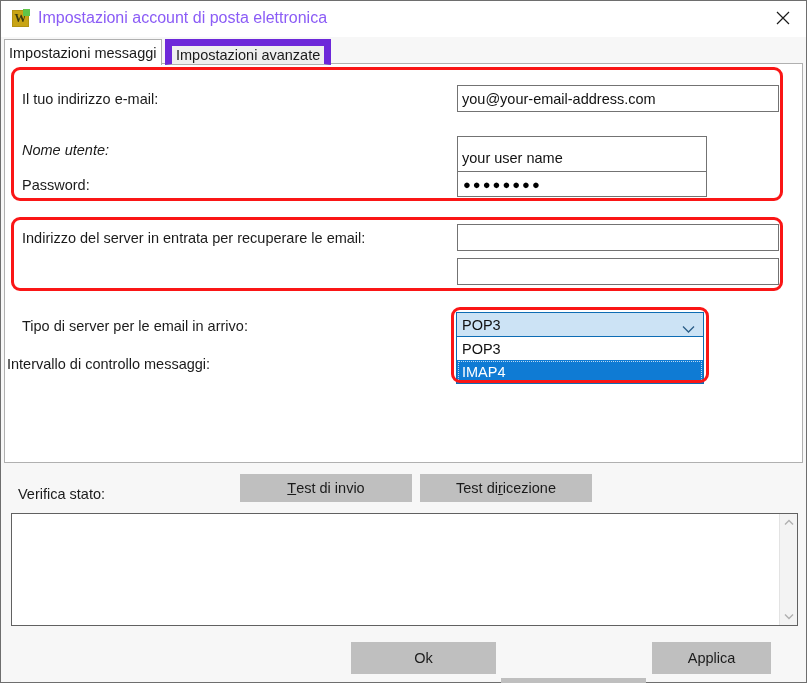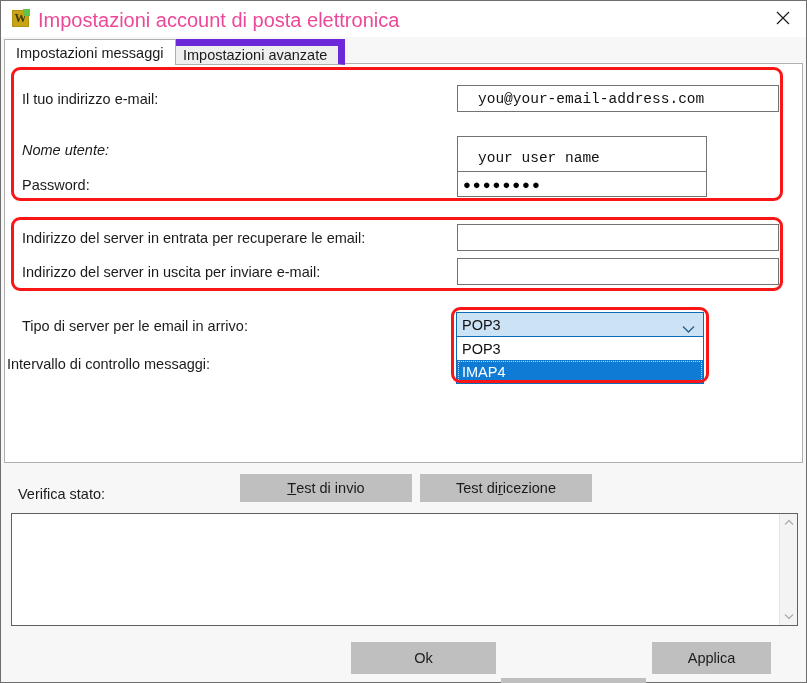--- a/index.html
+++ b/index.html
@@ -55,22 +55,22 @@
   }
   .app-icon .corner {
     position: absolute;
     right: -2px; top: -2px;
     width: 7px; height: 7px;
     background: #5fc54a;
   }
   .title-text {
     position: absolute;
     left: 37px; top: 8px;
-    font-size: 20px;
-    color: #ec4899;
+    font-size: 16px;
+    color: #8b5cf6;
     white-space: nowrap;
   }
   .close-btn {
     position: absolute;
     right: 0; top: 0;
     width: 46px; height: 34px;
     display: flex;
     align-items: center;
     justify-content: center;
     cursor: pointer;
@@ -84,21 +84,21 @@
     width: 805px;
     height: 28px;
   }
   .tab {
     position: absolute;
     top: 2px;
     height: 26px;
     box-sizing: border-box;
     display: flex;
     align-items: center;
-    padding: 0 11px;
+    padding: 0 4px;
     font-size: 14.5px;
     color: #1b1b1b;
     white-space: nowrap;
     cursor: default;
   }
   .tab.active {
     left: 3px;
     background: #ffffff;
     border: 1px solid #b0b0b0;
     border-bottom: none;
@@ -128,24 +128,24 @@
     position: absolute;
     font-size: 14.5px;
     color: #1b1b1b;
     white-space: nowrap;
   }
   .ftext {
     position: absolute;
     box-sizing: border-box;
     background: #ffffff;
     border: 1px solid #737373;
-    font-family: Liberation Mono, monospace;
+    font-family: Liberation Sans, sans-serif;
     font-size: 14.5px;
     color: #111111;
-    padding: 0 20px;
+    padding: 0 4px;
     outline: none;
   }
   .pw-dots {
     position: absolute;
     box-sizing: border-box;
     background: #ffffff;
     border: 1px solid #737373;
     display: flex;
     align-items: center;
     padding: 0 5px;
@@ -316,21 +316,20 @@
     <input class="ftext" style="left: 452px; top: 72px; width: 250px; height: 44px;" type="text" value="your user name">
 
     <div class="flabel" style="left:17px; top:113px;">Password:</div>
     <div class="pw-dots" style="left:452px; top:107px; width:250px; height:26px;">
       <span>●●●●●●●●</span>
     </div>
 
     <div class="flabel" style="left:17px; top:166px;">Indirizzo del server in entrata per recuperare le email:</div>
     <input class="ftext" style="left: 452px; top: 160px; width: 322px; height: 27px;" type="text" value="">
 
-    <div class="flabel" style="left:17px; top:200px;">Indirizzo del server in uscita per inviare e-mail:</div>
     <input class="ftext" style="left: 452px; top: 194px; width: 322px; height: 27px;" type="text" value="">
 
     <div class="flabel" style="left:17px; top:254px;">Tipo di server per le email in arrivo:</div>
 
     <div class="flabel" style="left:2px; top:292px;">Intervallo di controllo messaggi:</div>
   </div>
 
   <div class="combo-wrap">
     <div class="combo-head">
       <span>POP3</span>

